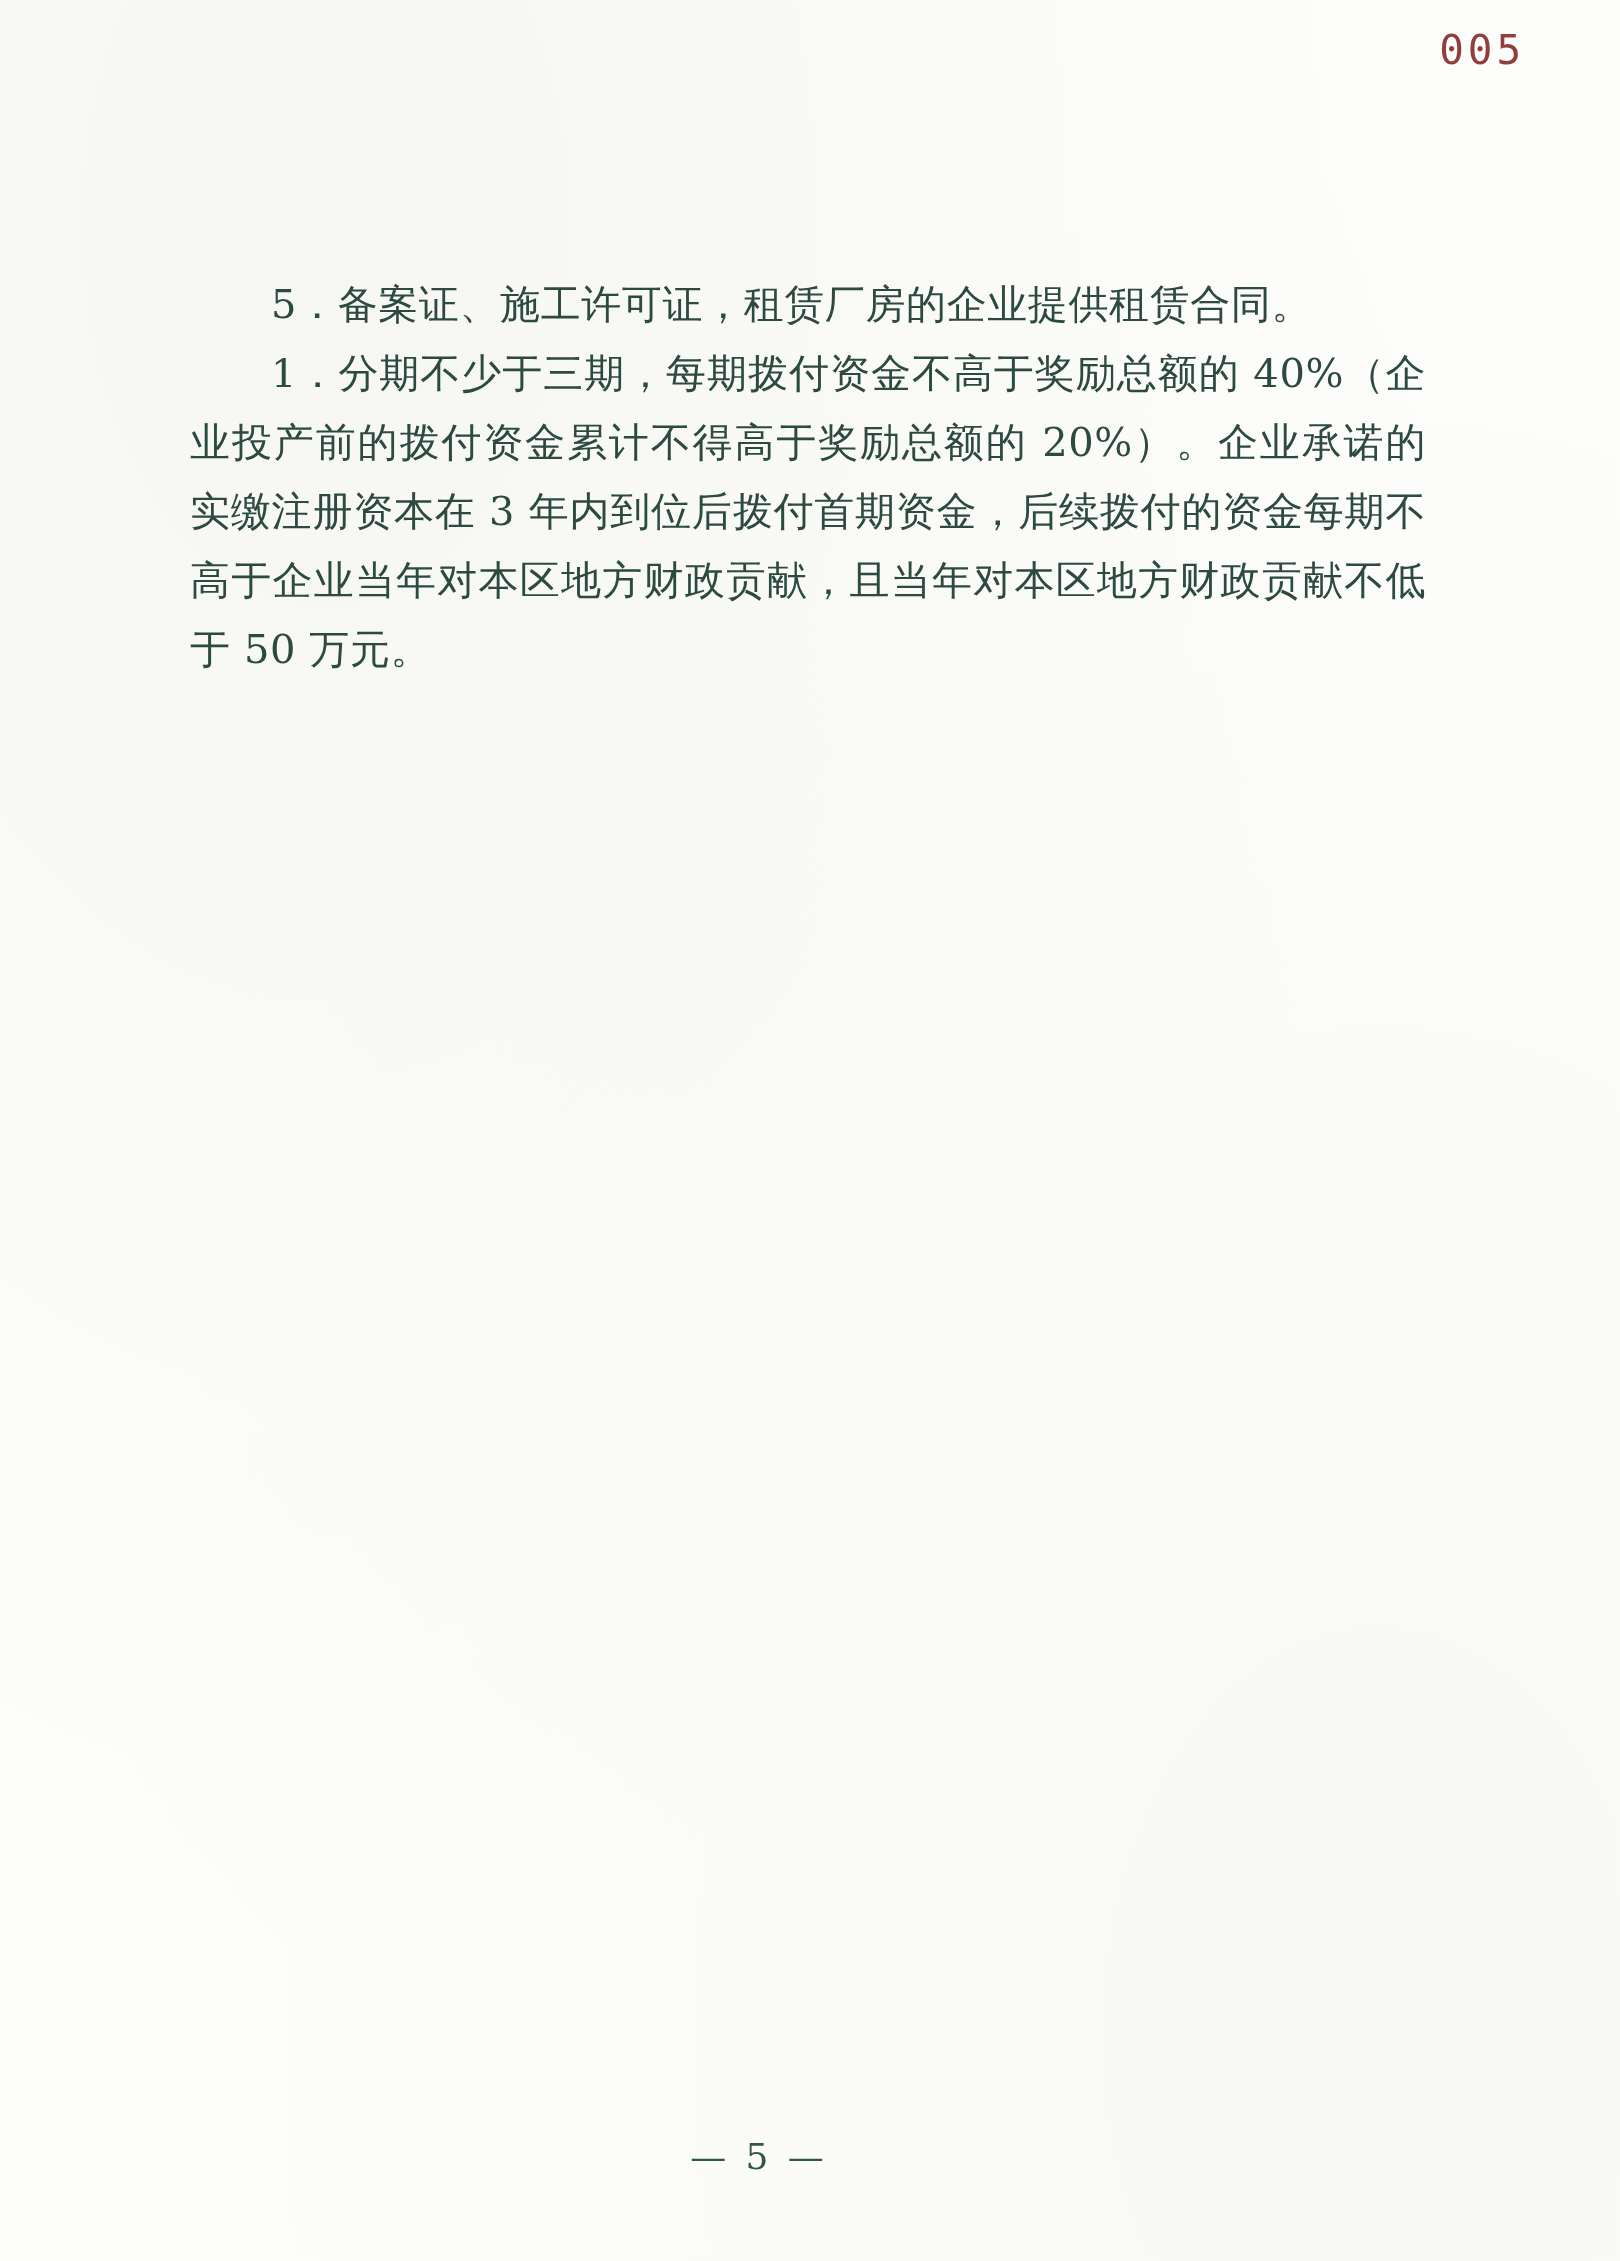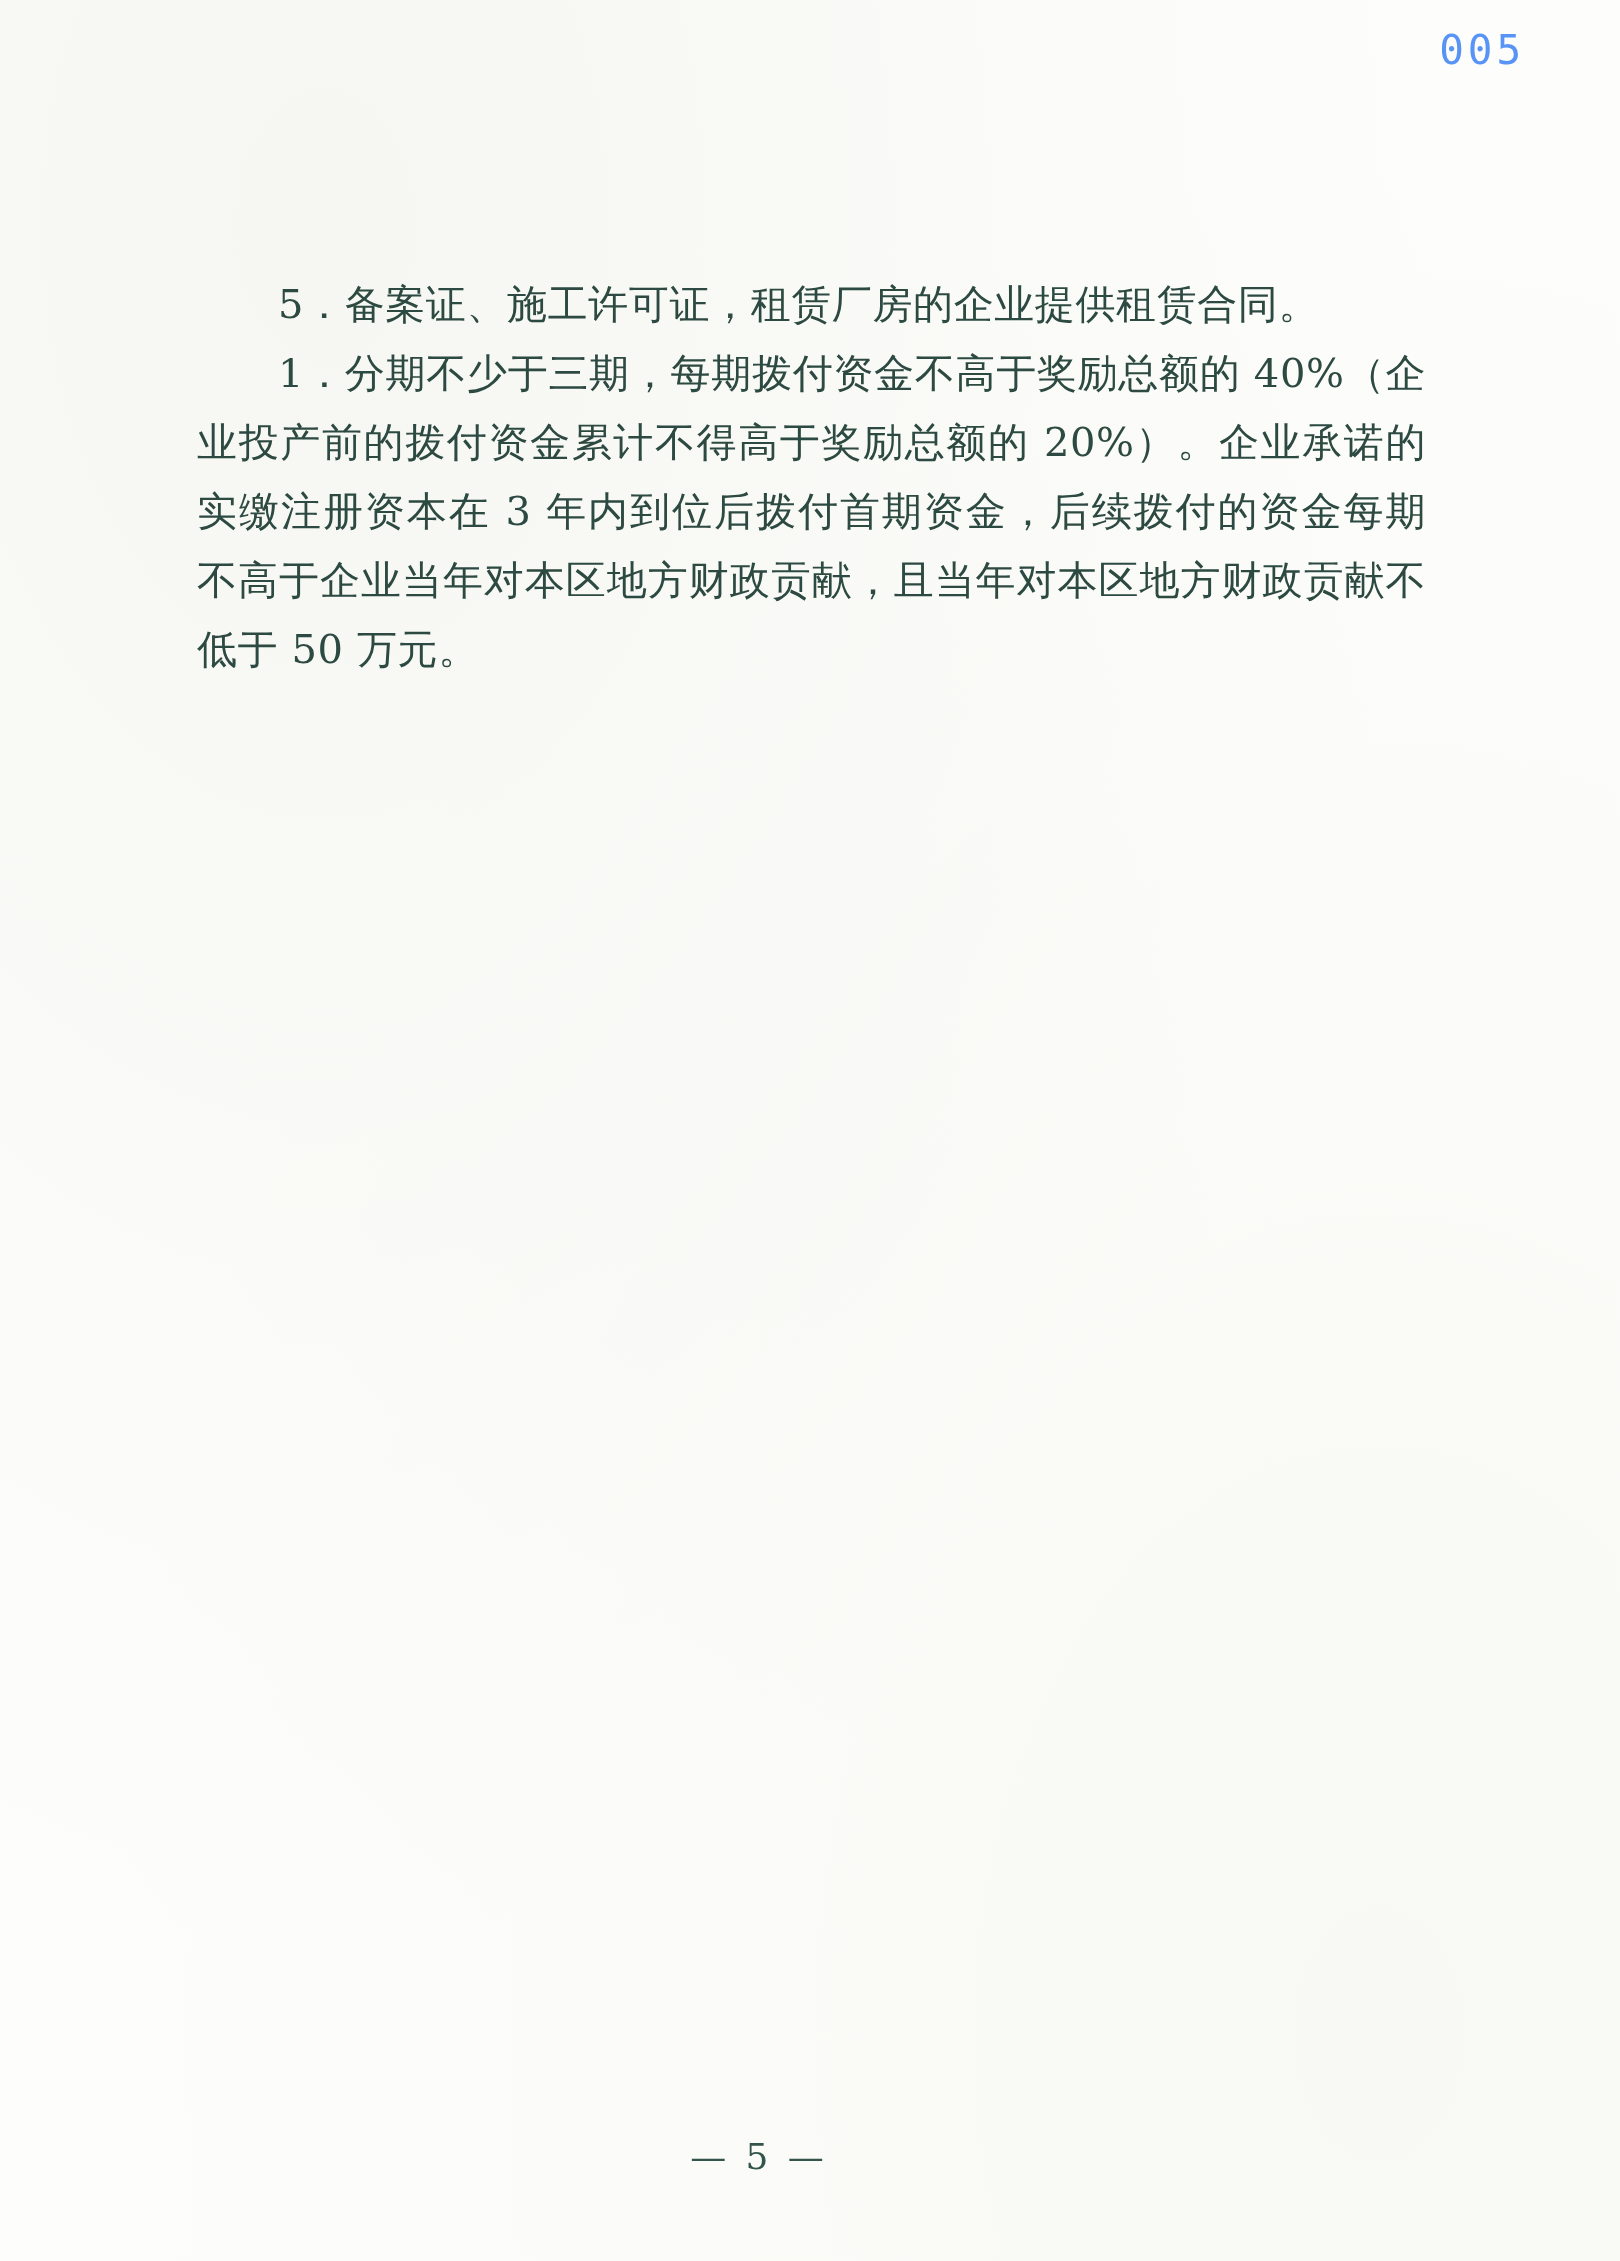--- a/index.html
+++ b/index.html
@@ -29,32 +29,32 @@
       radial-gradient(ellipse at 85% 90%, rgba(243,243,238,0.5) 0%, rgba(253,253,251,0) 65%);
     pointer-events: none;
   }
   .page-number-stamp {
     position: absolute;
     top: 26px;
     right: 96px;
     font-family: "DejaVu Sans Mono", "Liberation Mono", monospace;
     font-size: 41px;
     letter-spacing: 3.9px;
-    color: #3b82f6;
+    color: #7f1d1d;
     opacity: 0.85;
     text-align: center;
   }
   .content {
     position: absolute;
     left: 186px;
     top: 270px;
     width: 1240px;
   }
   p {
-    margin: 0 0 0 11px;
+    margin: 0 0 0 4px;
     font-size: 40px;
     line-height: 69px;
     color: #2d4a42;
     text-align: justify;
     text-justify: inter-character;
     letter-spacing: 0.6px;
     font-family: "DejaVu Serif", "Liberation Serif", serif;
   }
   p.indent {
     text-indent: 81px;

